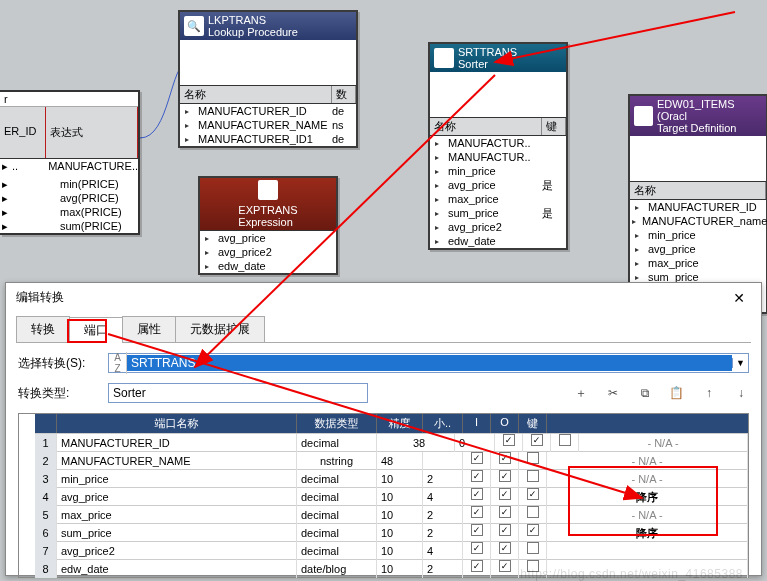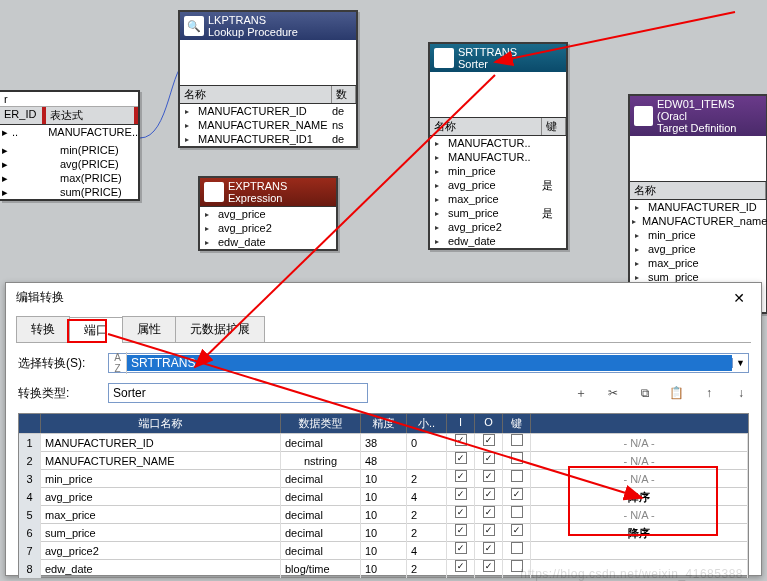--- a/index.html
+++ b/index.html
@@ -2,56 +2,56 @@
 <html><head>
 <meta charset="utf-8">
 <style>
 *{box-sizing:border-box;margin:0;padding:0;-webkit-font-smoothing:none;}
 body{font-family:"SimSun","宋体",Tahoma,sans-serif;font-size:11px;background:#aab0b2;width:767px;height:581px;overflow:hidden;position:relative;}
 .canvas{position:absolute;inset:0;background:#c6c9cb;}
 
 .xf{position:absolute;border:2px solid #3b3b3b;background:#fff;box-shadow:2px 2px 0 rgba(0,0,0,.2);}
 .xf-title{display:flex;align-items:center;gap:4px;padding:2px 4px;color:#fff;font-size:11px;line-height:12px;}
 .xf-title.blue{background:linear-gradient(#4a5a8c,#2a3a6c);}
-.xf-title.red{background:linear-gradient(#9a2a1a,#6a1a10);}
+.xf-title.red{background:linear-gradient(#9a2a1a,#6a1a10);flex-direction:column;}
 .xf-title.teal{background:linear-gradient(#1a6a8a,#0a4a6a);}
 .xf-title.purple{background:linear-gradient(#6a3a8a,#4a2a6a);}
 .xf-icon{width:20px;height:20px;background:#fff;border-radius:2px;display:flex;align-items:center;justify-content:center;font-size:11px;}
 .xf-head{display:flex;border-top:1px solid #333;border-bottom:1px solid #333;background:#d8dadc;font-size:11px;margin-top:45px;}
 .xf-head span{padding:1px 4px;border-right:1px solid #888;}
 .xf-body{font-size:11px;}
 .xf-row{display:flex;align-items:center;padding:1px 0;height:14px;}
 .xf-row .mk{width:10px;height:10px;margin:0 2px;display:flex;align-items:center;justify-content:center;font-size:8px;color:#333;}
 .xf-row .nm{padding:0 4px;flex:1;white-space:nowrap;}
 
 
 .left-src{position:absolute;left:0;top:90px;width:140px;background:#fff;border:2px solid #333;border-left:none;box-shadow:2px 2px 0 rgba(0,0,0,.2);}
 .lh{display:flex;background:#d8dadc;border-bottom:1px solid #333;font-size:11px;}
-.lh span{padding:1px 4px;border-right:4px solid #b91c1c;}
+.lh span{padding:18px 4px;border-right:1px solid #b91c1c;}
 .lc{font-size:11px;}
 .lc-row{display:flex;padding:1px 0;height:14px;}
 .lc-row .mk{width:10px;margin:0 2px;}
 
 
 .dialog{position:absolute;left:5px;right:5px;top:282px;bottom:5px;background:#ffffff;border:1px solid #888;box-shadow:0 2px 6px rgba(0,0,0,.3);font-family:Tahoma,"宋体",sans-serif;font-size:12px;}
 .dlg-title{display:flex;justify-content:space-between;align-items:center;padding:6px 10px;font-size:12px;}
 .dlg-close{width:24px;text-align:center;font-size:14px;cursor:pointer;}
 .tabs{display:flex;border-bottom:1px solid #aaa;margin:4px 10px 0;}
 .tab{padding:4px 14px;border:1px solid #aaa;border-bottom:none;background:#eee;margin-right:-1px;cursor:pointer;font-size:12px;}
 .tab.active{background:#fff;position:relative;top:1px;}
 .form-row{display:flex;align-items:center;margin:10px 12px;font-size:12px;}
 .form-row label{width:90px;}
 .combo{flex:1;display:flex;border:1px solid #7a9ac9;height:20px;background:#fff;align-items:center;}
 .combo .az{width:18px;text-align:center;color:#7a7a7a;border-right:1px solid #ccc;font-size:10px;}
 .combo .val{flex:1;padding:0 4px;background:#1e74d0;color:#fff;height:16px;line-height:16px;}
 .combo .val.plain{background:#fff;color:#000;}
 .combo .dd{width:16px;text-align:center;border-left:1px solid #7a9ac9;font-size:9px;}
 .toolbar{display:flex;gap:16px;margin-left:auto;}
 .tbi{width:16px;height:16px;display:flex;align-items:center;justify-content:center;font-size:12px;cursor:pointer;color:#444;}
-.grid{margin:6px 12px 10px;border:1px solid #888;font-size:11px;}
+.grid{margin:6px 12px 10px;border:1px solid #888;font-size:11px;padding-left:16px;}
 .ghead{display:flex;background:#2a4a7a;color:#fff;font-size:11px;}
 .ghead .gh{padding:2px 4px;border-right:1px solid #666;text-align:center;}
 .grow{display:flex;border-top:1px solid #ccc;align-items:center;height:18px;}
 .grow .gc{padding:0 4px;border-right:1px solid #ddd;height:18px;line-height:18px;overflow:hidden;}
 .gc.num{background:#e0e4e8;text-align:center;width:22px;}
 .cb{width:12px;height:12px;border:1px solid #777;margin:auto;display:flex;align-items:center;justify-content:center;font-size:9px;background:#fff;}
 .dir{color:#888;text-align:center;}
 .dir.active{color:#000;font-weight:bold;}
 
 
@@ -326,21 +326,21 @@
       <div class="gh" style="width:40px;">小..</div>
       <div class="gh" style="width:28px;">I</div>
       <div class="gh" style="width:28px;">O</div>
       <div class="gh" style="width:28px;">键</div>
     </div>
     <div id="grid-body">
         <div class="grow">
     <div class="gc num">1</div>
     <div class="gc" style="width:240px;">MANUFACTURER_ID</div>
     <div class="gc" style="width:80px;">decimal</div>
-    <div class="gc" style="width:46px;">38</div>
+    <div class="gc" style="width:46px;margin-left:32px;">38</div>
     <div class="gc" style="width:40px;">0</div>
     <div class="gc" style="width:28px;">
             <div class="cb">✓</div>
           </div>
     <div class="gc" style="width:28px;">
             <div class="cb">✓</div>
           </div>
     <div class="gc" style="width:28px;">
             <div class="cb"></div>
           </div>
@@ -444,21 +444,21 @@
             <div class="cb">✓</div>
           </div>
     <div class="gc" style="width:28px;">
             <div class="cb"></div>
           </div>
     <div class="gc dir " style="flex:1;"></div>
   </div>
         <div class="grow">
     <div class="gc num">8</div>
     <div class="gc" style="width:240px;">edw_date</div>
-    <div class="gc" style="width:80px;">blog/time</div>
+    <div class="gc" style="width:80px;">date/blog</div>
     <div class="gc" style="width:46px;">10</div>
     <div class="gc" style="width:40px;">2</div>
     <div class="gc" style="width:28px;">
             <div class="cb">✓</div>
           </div>
     <div class="gc" style="width:28px;">
             <div class="cb">✓</div>
           </div>
     <div class="gc" style="width:28px;">
             <div class="cb"></div>

